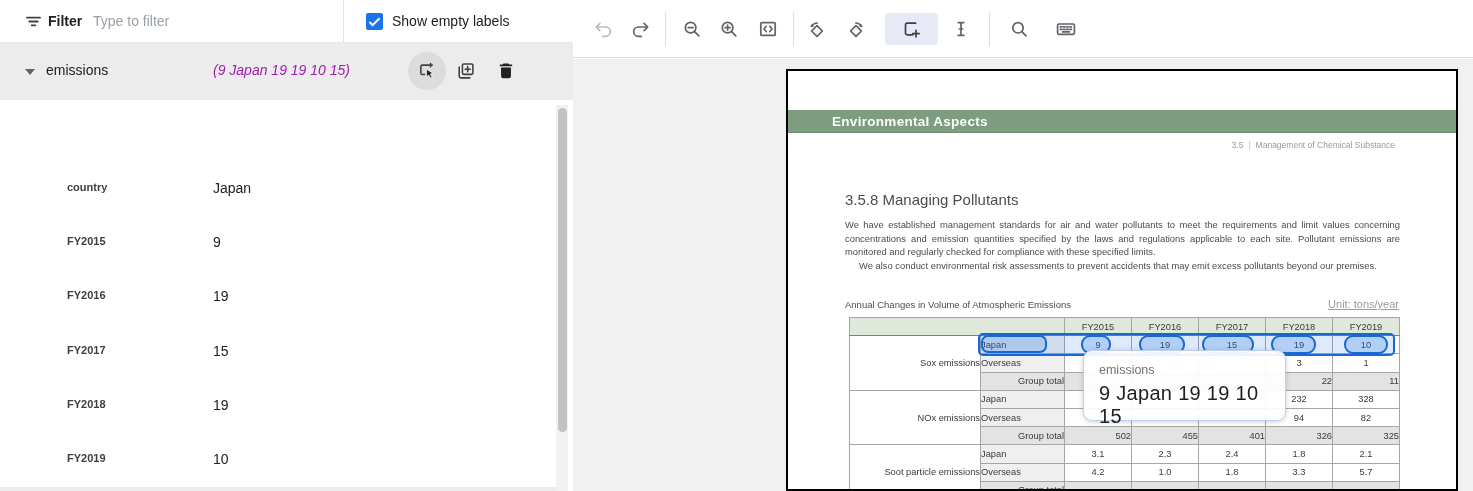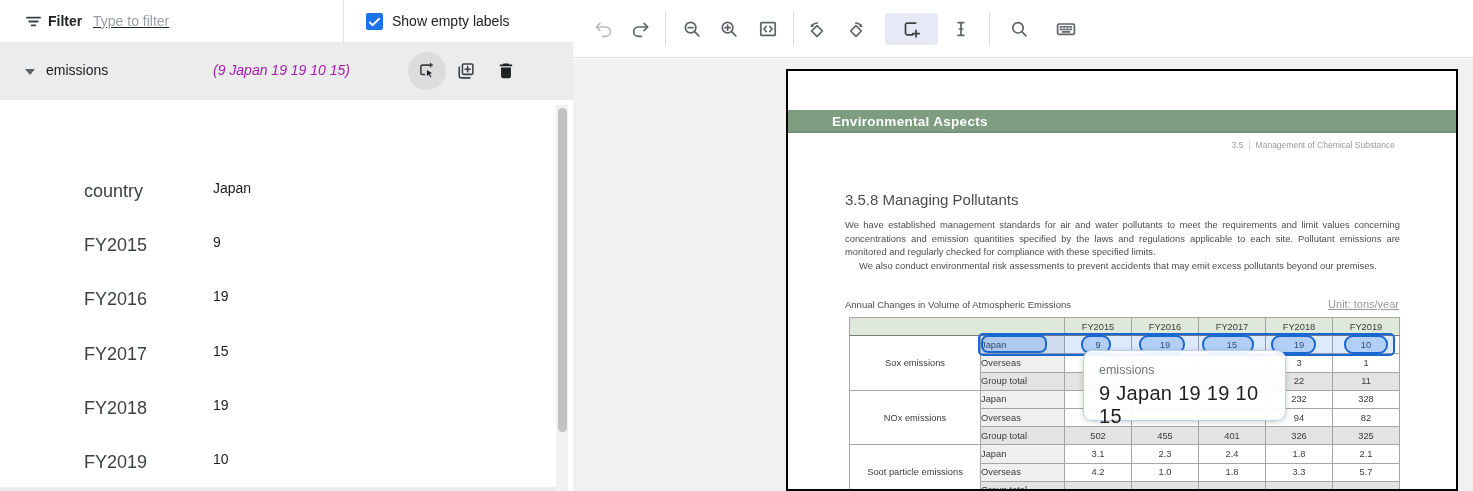--- a/index.html
+++ b/index.html
@@ -8,42 +8,42 @@
 
   
   .left-panel{position:absolute;left:0;top:0;width:573px;height:491px;background:#fff;}
   .lp-header{position:relative;height:62px;border-bottom:1px solid #e0e0e0;}
   .back-btn{position:absolute;left:22px;top:18px;width:26px;height:26px;cursor:pointer;}
   .lp-title{position:absolute;left:72px;top:21px;font-size:16.5px;color:#202124;letter-spacing:.2px;}
   .filter-row{position:relative;height:43px;border-bottom:1px solid #e8e8e8;padding-left:33px;}
   .filter-icon{position:absolute;left:24px;top:12px;width:19px;height:19px;}
   .filter-label{position:absolute;left:48px;top:13px;font-size:14px;font-weight:bold;color:#202124;}
   .filter-input{position:absolute;left:93px;top:7px;width:240px;height:28px;border:none;outline:none;
-    font-size:14px;font-family:"Liberation Sans",sans-serif;color:#202124;text-decoration:underline;}
+    font-size:14px;font-family:"Liberation Sans",sans-serif;color:#202124;}
   .filter-input::placeholder{color:#9aa0a6;}
   .filter-divider{position:absolute;left:343px;top:0;width:1px;height:43px;background:#e3e3e3;}
   .checkbox{position:absolute;left:366px;top:13px;width:17px;height:17px;border-radius:2px;background:#1a73e8;cursor:pointer;}
   .checkbox svg{position:absolute;left:0;top:0;}
   .checkbox-label{position:absolute;left:392px;top:13px;font-size:14px;color:#202124;}
 
   .group-row{position:relative;height:57px;background:#ececec;cursor:pointer;}
   .expander{position:absolute;left:25px;top:26px;width:0;height:0;
     border-left:5px solid transparent;border-right:5px solid transparent;border-top:6px solid #5f6368;}
   .group-name{position:absolute;left:46px;top:19px;font-size:14px;color:#202124;}
   .group-summary{position:absolute;left:213px;top:19px;font-size:14px;font-style:italic;color:#a21caf;}
   .icon-btn{position:absolute;top:9px;width:38px;height:38px;border-radius:50%;cursor:pointer;
     display:flex;align-items:center;justify-content:center;}
   .icon-btn.hovered{background:#dcdcdc;}
   .btn-annotate{left:408px;}
   .btn-duplicate{left:447px;}
   .btn-delete{left:487px;}
 
   .field-list{position:absolute;left:0;top:162px;width:556px;}
   .field-row{position:relative;height:54.2px;cursor:pointer;}
-  .field-label{position:absolute;left:84px;top:19px;font-size:18px;font-weight:normal;color:#3c4043;}
+  .field-label{position:absolute;left:67px;top:19px;font-size:11px;font-weight:bold;color:#3c4043;}
   .field-value{position:absolute;left:213px;top:18px;font-size:14px;color:#202124;}
   .next-row-peek{position:absolute;left:0;top:487px;width:556px;height:4px;background:#ececec;}
 
   .lp-scroll-track{position:absolute;left:556px;top:105px;width:12px;height:386px;background:#f1f1f1;}
   .lp-scroll-thumb{position:absolute;left:558px;top:108px;width:9px;height:324px;background:#c2c2c2;border-radius:4.5px;cursor:pointer;}
 
   
   .toolbar{position:absolute;left:573px;top:0;width:900px;height:58px;background:#fff;border-bottom:1px solid #dadce0;}
   .tool{position:absolute;top:17px;width:24px;height:24px;cursor:pointer;}
   .tool svg,.icon-btn svg,.back-btn svg,.filter-icon svg{display:block;}
@@ -64,24 +64,24 @@
   .doc-para{position:absolute;left:57px;top:147px;width:555px;font-size:9.4px;line-height:1.46;
     color:#4c4c4c;text-align:justify;}
   .doc-para p.ind{text-indent:14px;}
   .caption-row{position:absolute;left:57px;top:227px;width:554px;display:flex;justify-content:space-between;align-items:flex-end;}
   .tbl-caption{font-size:9.5px;color:#4c4c4c;}
   .tbl-unit{font-size:11px;color:#9a9a9a;text-decoration:underline;}
   table.doc{position:absolute;left:61px;top:246px;width:550px;border-collapse:collapse;table-layout:fixed;
     font-size:9.3px;color:#3a3a3a;}
   table.doc th,table.doc td{border:1px solid #a5a5a5;height:18.2px;padding:0;font-weight:normal;overflow:hidden;white-space:nowrap;}
   table.doc thead th{background:#dee9dc;border-bottom-color:#7c7c7c;text-align:center;}
-  td.cat{background:#fff;text-align:center;padding-left:7px;}
+  td.cat{background:#fff;text-align:right;padding-left:7px;}
   td.region{background:#efefef;text-align:left;padding-left:7px;}
   td.val{background:#fff;text-align:center;}
-  tr.shaded td.region,tr.shaded td.val{background:#e3e3e3;}
+  tr.shaded td.region,tr.shaded td.val{background:#e3e3e3;text-align:right;}
 
   
   .ann{position:absolute;border:2px solid #1a67d2;}
   .ann-row{left:978px;top:333px;width:417px;height:23px;border-radius:5px;background:rgba(26,115,232,.15);}
   .ann-japan{left:981px;top:335px;width:66px;height:18px;border-radius:7px;background:rgba(26,115,232,.18);}
   .ann-val{top:335px;height:19px;border-radius:9px;background:rgba(26,115,232,.22);}
   .ann-v0{left:1081px;width:30px;} .ann-v1{left:1139px;width:46px;} .ann-v2{left:1202px;width:52px;}
   .ann-v3{left:1271px;width:45px;} .ann-v4{left:1344px;width:44px;}
 
   .tooltip{position:absolute;left:1083px;top:350px;width:203px;height:71px;background:rgba(255,255,255,.93);

